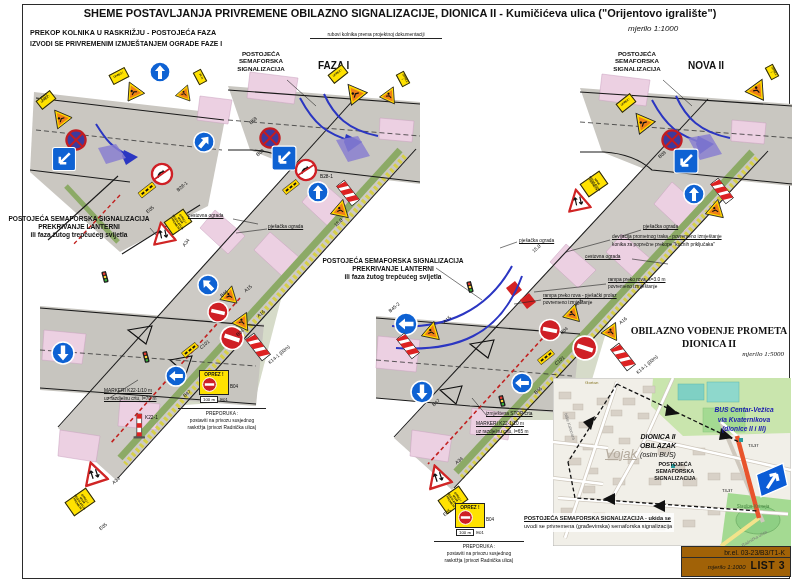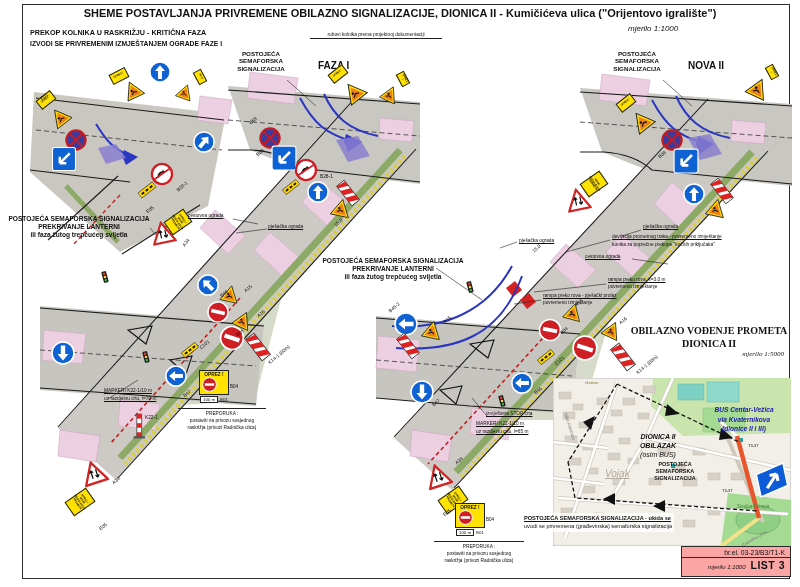--- a/index.html
+++ b/index.html
@@ -38,21 +38,21 @@
   #inset{position:absolute;left:553px;top:378px;width:238px;height:168px;z-index:2;}
   .ins-lbl{position:absolute;z-index:6;}
   .bus{width:92px;text-align:center;font-weight:bold;font-style:italic;font-size:6.6px;
        line-height:1.45;color:#1b1bb0;}
   .dion{width:60px;text-align:center;font-weight:bold;font-style:italic;font-size:7px;line-height:1.3;color:#111;}
   .semI{width:62px;text-align:center;font-weight:bold;font-size:5.4px;line-height:1.3;}
   .ukida{font-size:5.6px;line-height:1.5;background:rgba(255,255,255,.8);padding:1px 2px;}
   .ukida .u1{font-weight:bold;text-decoration:underline;}
   .street{color:#777;font-size:4.4px;}
   .tblock{position:absolute;left:681px;top:546px;width:110px;height:31px;border:1px solid #2b2b2b;
-          background:#fca5a5;z-index:8;box-sizing:border-box;}
+          background:#a16207;z-index:8;box-sizing:border-box;}
   .tblock .r1{font-size:6.8px;text-align:right;padding:2px 5px 1px;border-bottom:0.8px solid #2b2b2b;}
   .tblock .r2{display:flex;justify-content:flex-end;align-items:baseline;gap:5px;padding:1px 5px;}
   .tblock .sc{font-style:italic;font-size:6px;}
   .tblock .ls{font-weight:bold;font-size:10.5px;letter-spacing:0.5px;}
 </style>
 </head>
 <body>
 
 <div id="page">
   <div class="frame"></div>
@@ -320,21 +320,21 @@
       <polygon points="42,38 30,44 38,52"></polygon>
       <polygon points="100,128 112,122 112,134"></polygon>
       <polygon points="50,121 62,115 62,127"></polygon>
     </g>
     <rect x="186" y="60" width="4" height="4" fill="#2a9a9a"></rect>
     <rect x="118" y="86" width="4" height="4" fill="#2a9a9a"></rect>
   </svg>
 
   <div class="abs ttl">SHEME POSTAVLJANJA PRIVREMENE OBILAZNO SIGNALIZACIJE, DIONICA II - Kumičićeva ulica ("Orijentovo igralište")</div>
   <div class="abs scale-top">mjerilo 1:1000</div>
-  <div class="abs hdrL">PREKOP KOLNIKA U RASKRIŽJU - KRITIČNA FAZA</div>
+  <div class="abs hdrL">PREKOP KOLNIKA U RASKRIŽJU - POSTOJEĆA FAZA</div>
   <div class="abs hdrL2">IZVODI SE PRIVREMENIM IZMJEŠTANJEM OGRADE FAZE I</div>
   <div class="abs note">rubovi kolnika prema projektnoj dokumentaciji</div>
   <div class="abs faza" style="left:318px;top:60px;">FAZA I</div>
   <div class="abs faza" style="left:688px;top:60px;">NOVA II</div>
 
   <div class="abs sem3" style="left:228px;top:50px;">
     <div>POSTOJEĆA</div>
     <div>SEMAFORSKA</div>
     <div>SIGNALIZACIJA</div>
   </div>
@@ -394,21 +394,21 @@
   </div>
 
   <div class="abs obil" style="left:628px;top:324px;font-family:Liberation Serif, serif;">
     <div>OBILAZNO VOĐENJE PROMETA</div>
     <div>DIONICA II</div>
     <div class="sc">mjerilo 1:5000</div>
   </div>
 
   <div class="ins-lbl street" style="left:585px;top:380px;color:#8a7a2a;">Gortan</div>
   <div class="ins-lbl street" style="left:556px;top:424px;transform:rotate(72deg);">Nike Katunara</div>
-  <div class="ins-lbl" style="left:605px;top:468px;font-size:10px;font-style:italic;color:#b3aa9d;text-decoration:underline;">Vojak</div>
+  <div class="ins-lbl" style="left:605px;top:446px;font-size:13px;font-style:italic;color:#b3aa9d;text-decoration:underline;">Vojak</div>
   <div class="ins-lbl" style="left:733px;top:504px;width:40px;text-align:center;font-size:4.6px;font-style:italic;color:#4a8a44;">Stadion Krimeja</div>
   <div class="ins-lbl street" style="left:740px;top:536px;transform:rotate(-30deg);">Radnička ulica</div>
 
   <div class="ins-lbl bus" style="left:698px;top:405px;">
     <div>BUS Centar-Vežica</div>
     <div>via Kvaternikova</div>
     <div>(dionice II i III)</div>
   </div>
   <div class="ins-lbl dion" style="left:628px;top:432px;">
     <div>DIONICA II</div>

